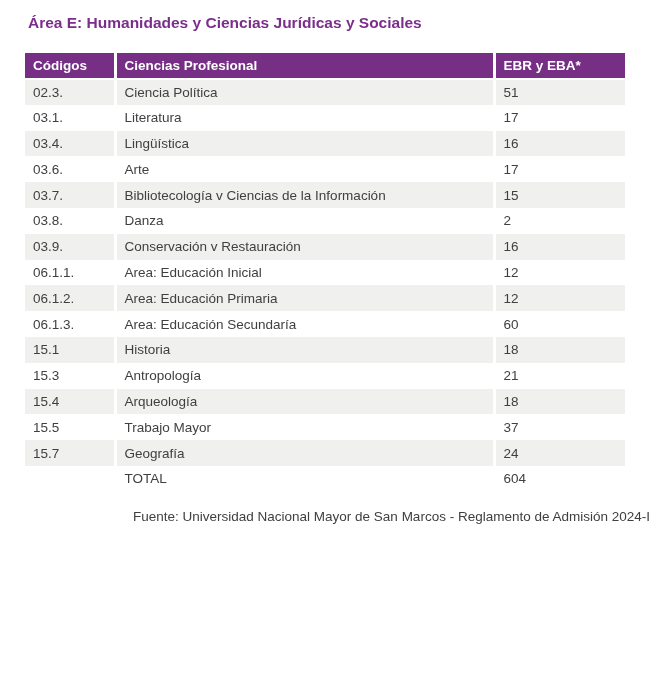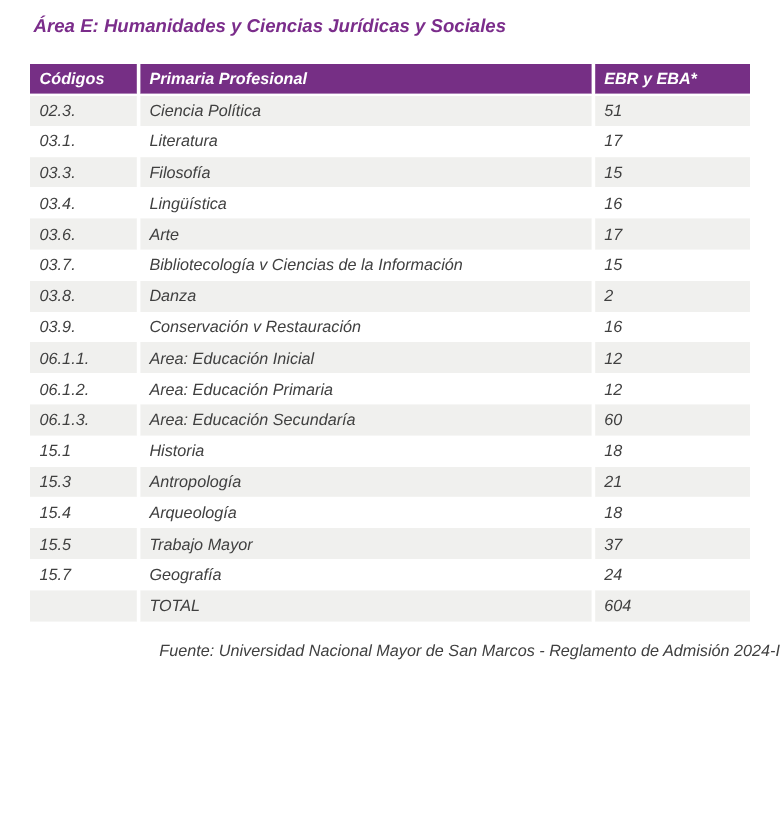--- a/index.html
+++ b/index.html
@@ -15,21 +15,20 @@
     margin: 0;
     padding: 0;
     background: #ffffff;
     font-family: "Liberation Sans", sans-serif;
   }
   .page {
     width: 650px;
     height: 608px;
     background: #ffffff;
     overflow: hidden;
-    font-style: italic;
   }
   .page-title {
     color: var(--title-color);
     font-size: 15.5px;
     font-weight: bold;
     margin: 14px 0 0 28px;
     line-height: 18px;
   }
   .table-wrap {
     margin: 21px 25px 0 25px;
@@ -86,39 +85,34 @@
   <div class="table-wrap">
     <table class="data-table">
       <colgroup>
         <col class="col-code">
         <col class="col-school">
         <col class="col-value">
       </colgroup>
       <thead>
         <tr>
           <th>Códigos</th>
-          <th>Primaria Profesional</th>
+          <th>Ciencias Profesional</th>
           <th>EBR y EBA*</th>
         </tr>
       </thead>
       <tbody>
           <tr>
             <td>02.3.</td>
             <td>Ciencia Política</td>
             <td>51</td>
           </tr>
           <tr>
             <td>03.1.</td>
             <td>Literatura</td>
             <td>17</td>
-          </tr>
-          <tr>
-            <td>03.3.</td>
-            <td>Filosofía</td>
-            <td>15</td>
           </tr>
           <tr>
             <td>03.4.</td>
             <td>Lingüística</td>
             <td>16</td>
           </tr>
           <tr>
             <td>03.6.</td>
             <td>Arte</td>
             <td>17</td>

